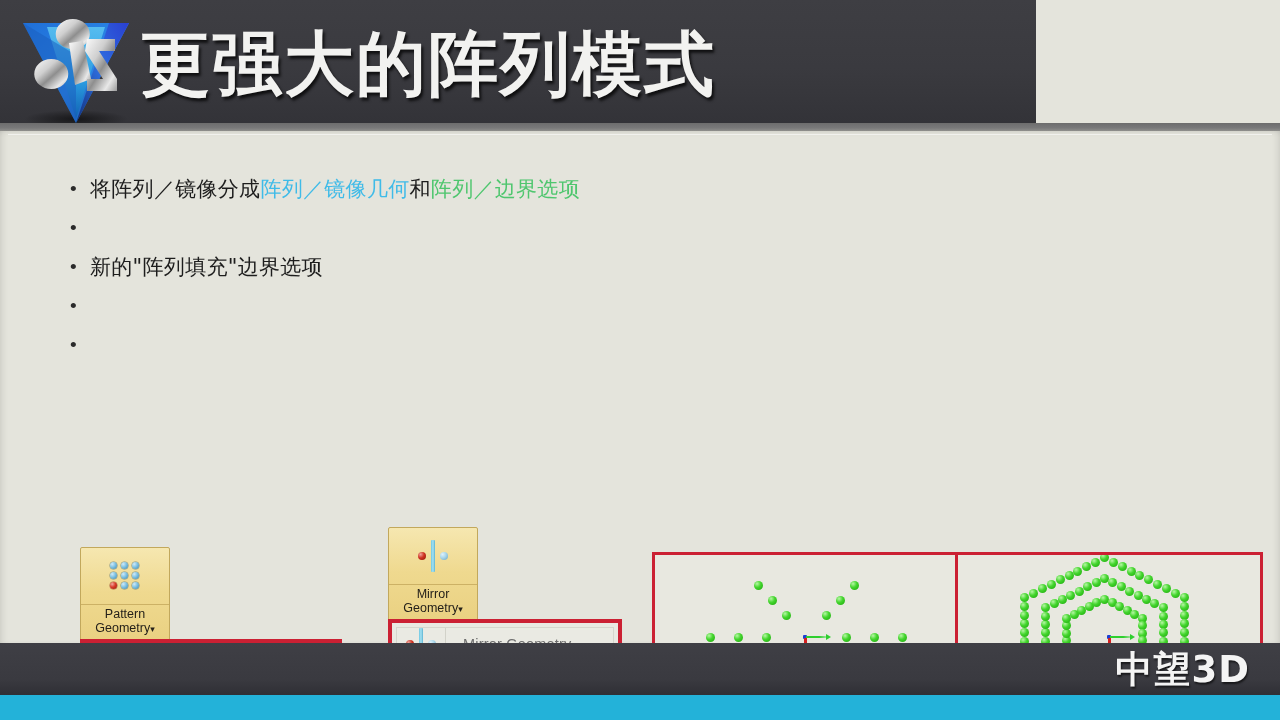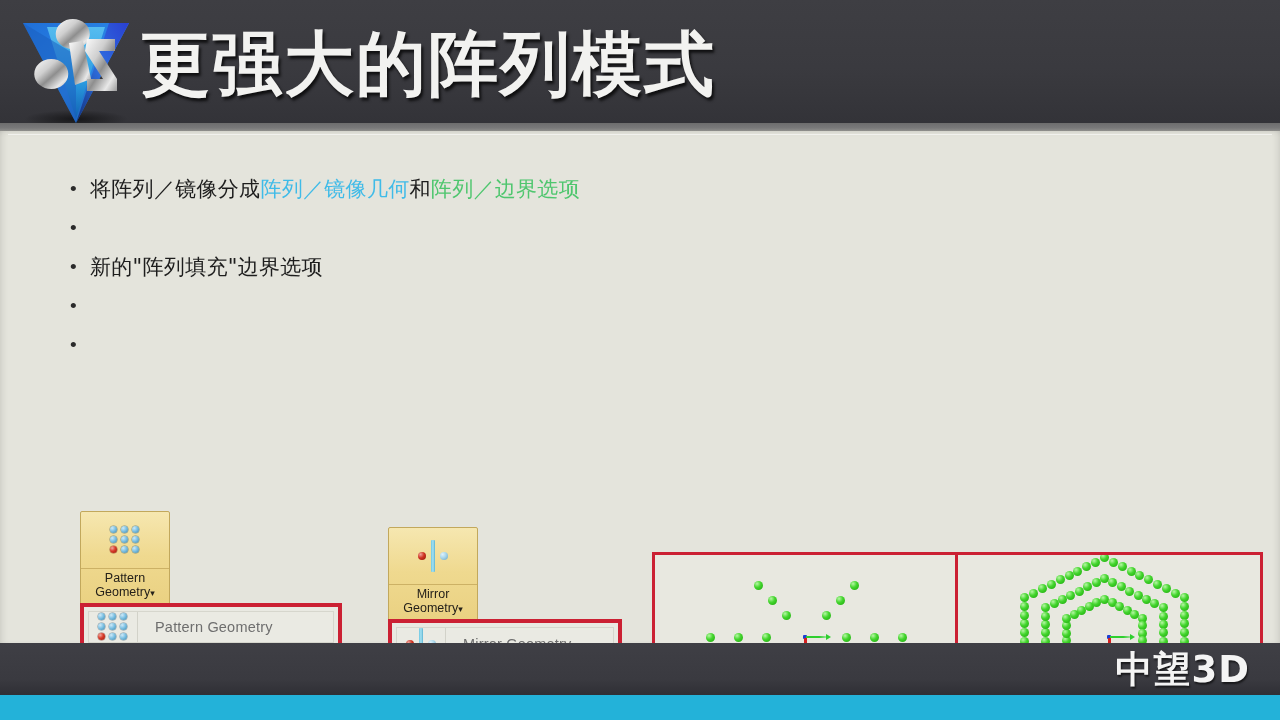--- a/index.html
+++ b/index.html
@@ -12,21 +12,21 @@
   #slide {
     position: relative;
     width: 1280px; height: 720px;
     background: #e4e4dc;
     overflow: hidden;
   }
 
   
   #header {
     position: absolute; left: 0; top: 0;
-    width: 1280px; height: 123px;
+    width: 1036px; height: 123px;
     background: #3b3b40;
     background: linear-gradient(180deg,#3e3e43 0%, #3a3a3f 55%, #333338 100%);
   }
   #header-divider {
     position: absolute; left: 0; top: 123px;
     width: 1280px; height: 8px;
     background: linear-gradient(180deg,#6d6d6d 0%, #79797a 60%, #8f8f8c 100%);
   }
   #logo-mark {
     position: absolute; left: 17px; top: 7px;
@@ -82,21 +82,21 @@
     color: #1d1d1d;
     font-family: "DejaVu Sans", "Liberation Sans", sans-serif;
     white-space: nowrap;
     letter-spacing: 0.3px;
   }
   .hl-blue { color: #3fbbe8; }
   .hl-green { color: #4ec66e; }
 
   
   .tool-group { position: absolute; }
-  #group-pattern { left: 80px; top: 380px; }
+  #group-pattern { left: 80px; top: 416px; }
   #group-mirror  { left: 388px; top: 396px; }
 
   .ribbon-btn {
     width: 88px;
     background: #f0dc9a;
     background: linear-gradient(180deg,#f6e7b0 0%, #efd98f 48%, #ead182 100%);
     border: 1px solid #c2a85c;
     border-radius: 2px;
     position: relative;
   }

